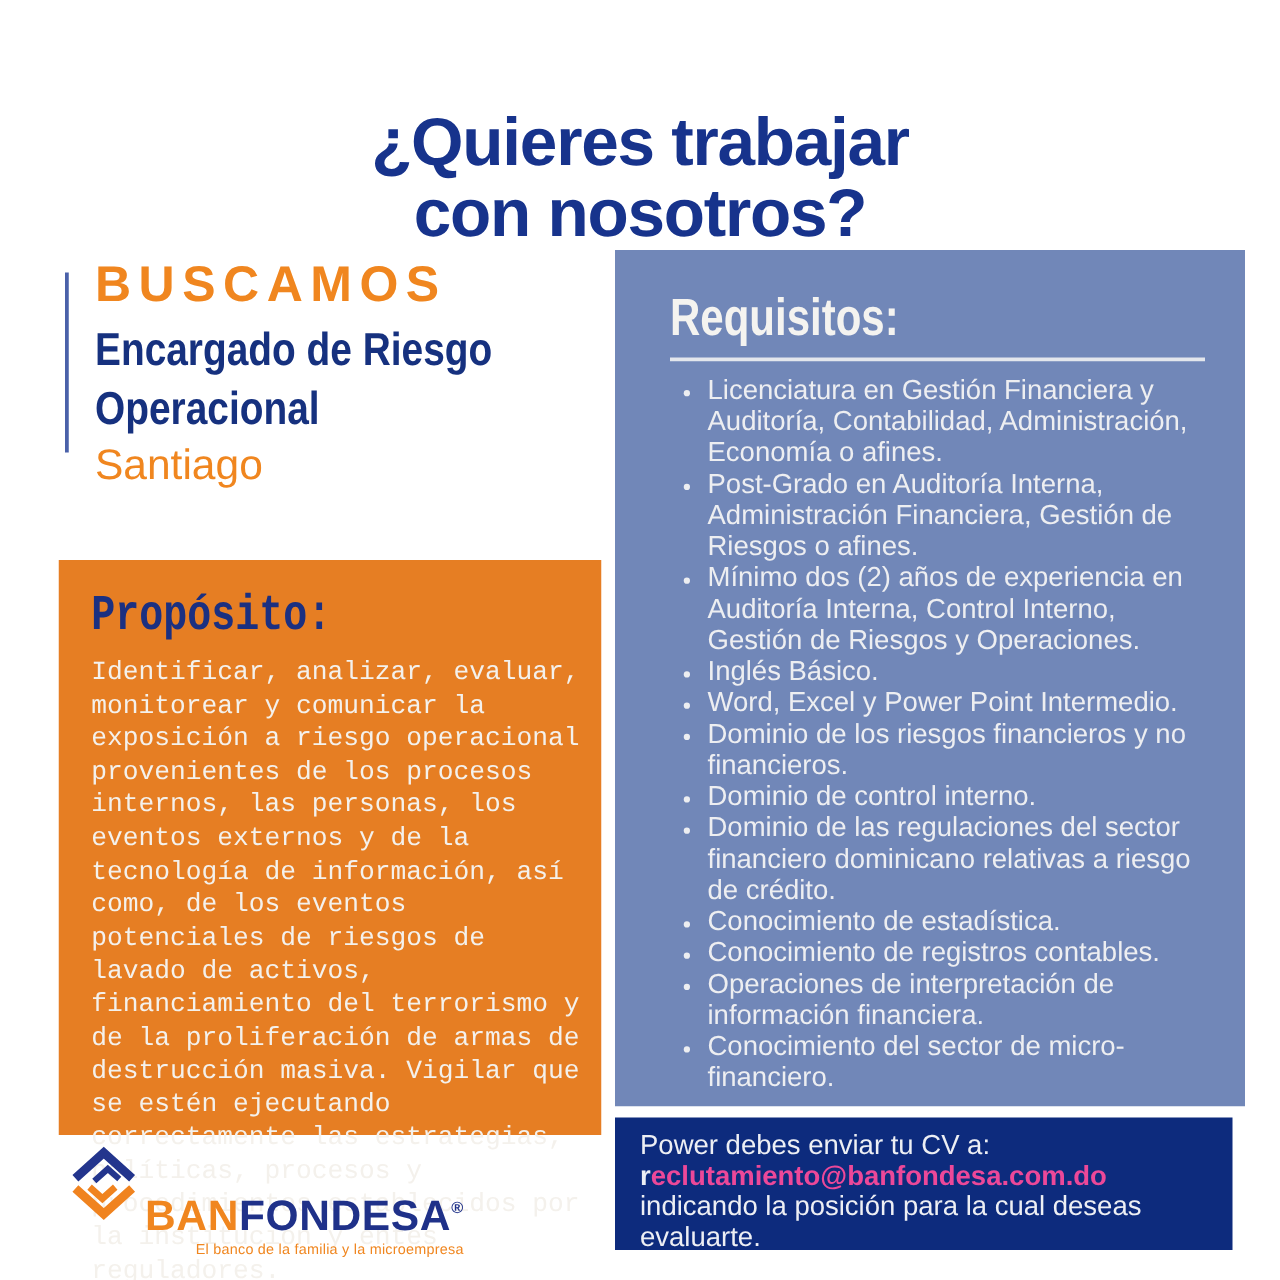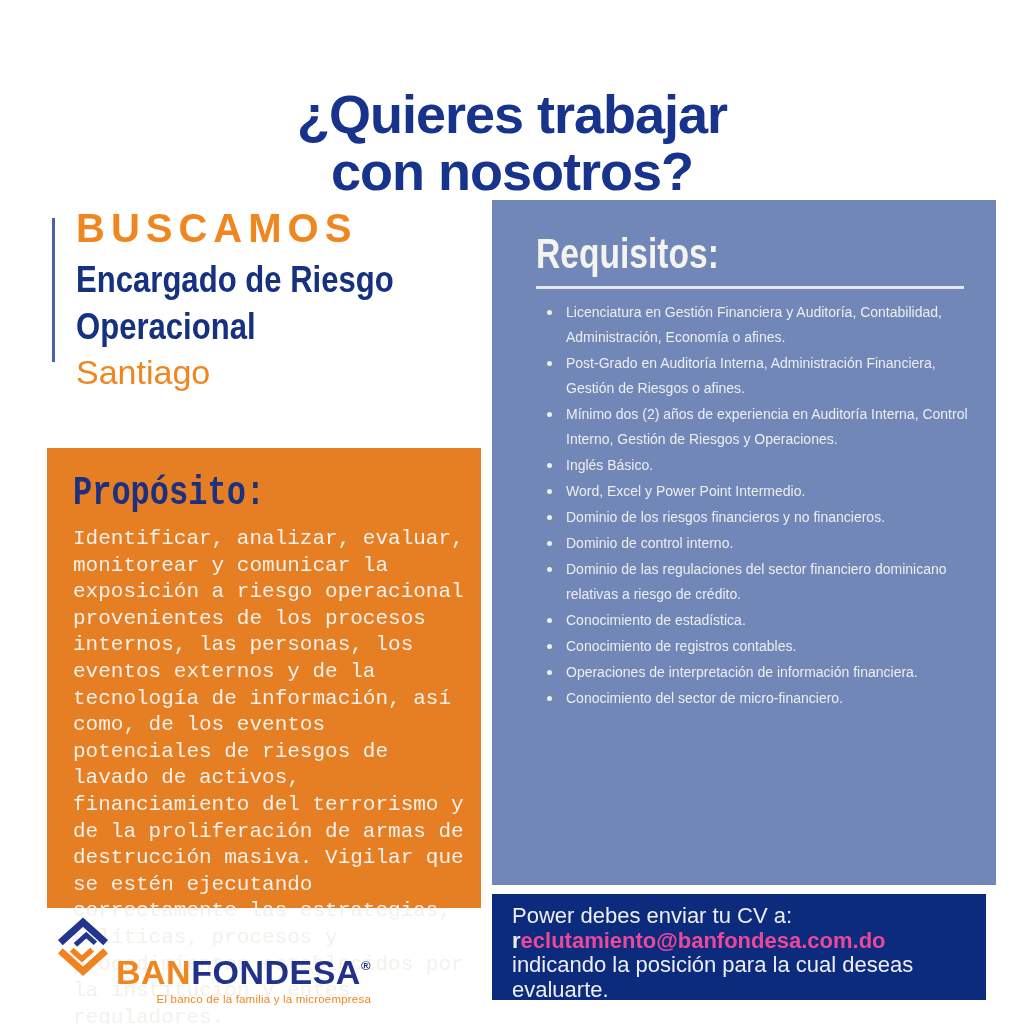--- a/index.html
+++ b/index.html
@@ -50,21 +50,21 @@
     position:absolute;left:492px;top:200px;width:504px;height:685px;
     background:#7187B8;box-sizing:border-box;padding:30px 20px 0 44px;
   }
   .requisitos-heading{
     color:#F4F3F0;font-weight:bold;font-size:42px;line-height:48px;
     transform:scaleX(0.8);transform-origin:0 0;display:inline-block;white-space:nowrap;
   }
   .requisitos-underline{margin-top:8px;width:428px;height:3px;background:#E3E6EC;}
   .requisitos-list{
     margin:10px 0 12px 0;padding:0 0 0 28px;width:408px;
-    color:#EDEEF1;font-size:14px;line-height:25px;list-style:disc;
+    color:#EDEEF1;font-size:22px;line-height:25px;list-style:disc;
   }
   .requisitos-list li{margin:0;padding-left:2px;}
   .requisitos-list li::marker{color:#EDEEF1;font-size:18px;}
 
   
   .contact-box{
     position:absolute;left:492px;top:894px;width:494px;height:106px;
     background:#0D2B7D;box-sizing:border-box;padding:10px 16px 0 20px;
     color:#EDEFF4;font-size:22px;line-height:24.5px;
   }

